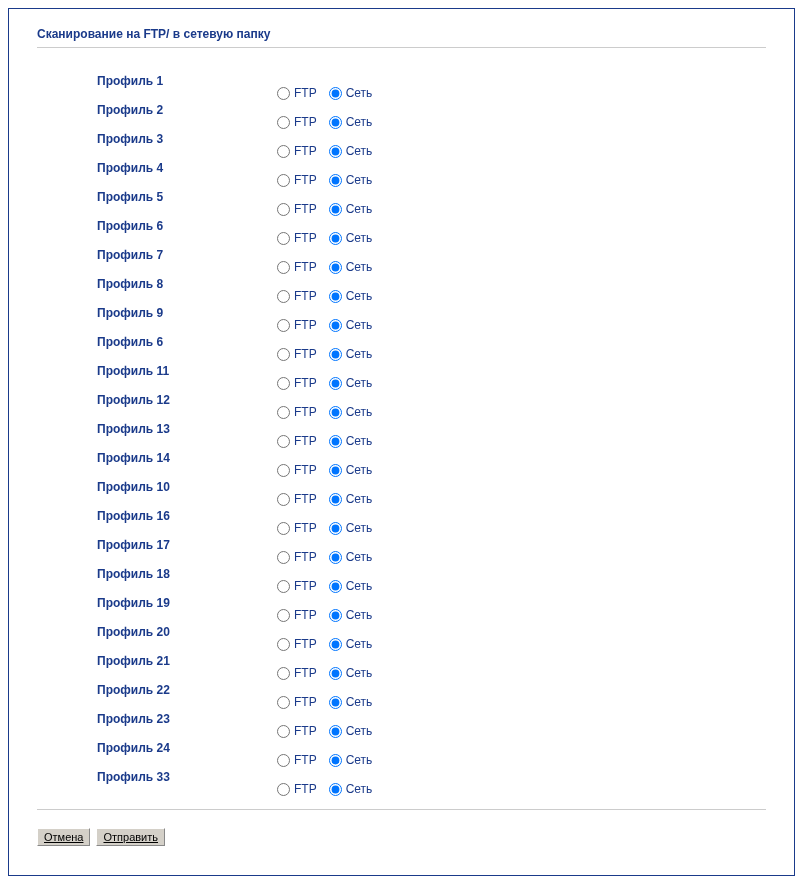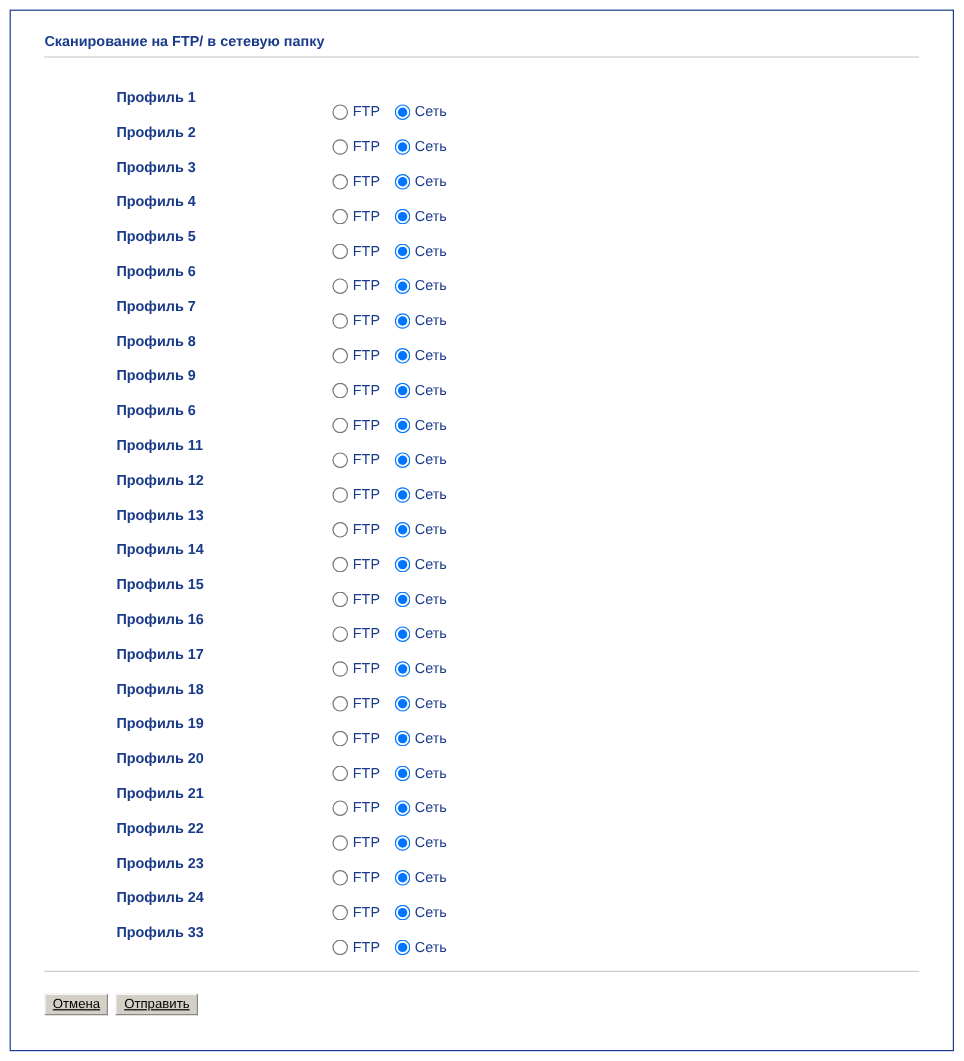--- a/index.html
+++ b/index.html
@@ -211,21 +211,21 @@
       <div class="profile-row">
         <div class="profile-label">Профиль 14</div>
         <div class="radio-group">
           <input type="radio" name="p13" style="">
           <span class="radio-text">FTP</span>
           <input type="radio" name="p13" checked="" style="">
           <span class="radio-text">Сеть</span>
         </div>
       </div>
       <div class="profile-row">
-        <div class="profile-label">Профиль 15</div>
+        <div class="profile-label">Профиль 10</div>
         <div class="radio-group">
           <input type="radio" name="p14" style="">
           <span class="radio-text">FTP</span>
           <input type="radio" name="p14" checked="" style="">
           <span class="radio-text">Сеть</span>
         </div>
       </div>
       <div class="profile-row">
         <div class="profile-label">Профиль 16</div>
         <div class="radio-group">

